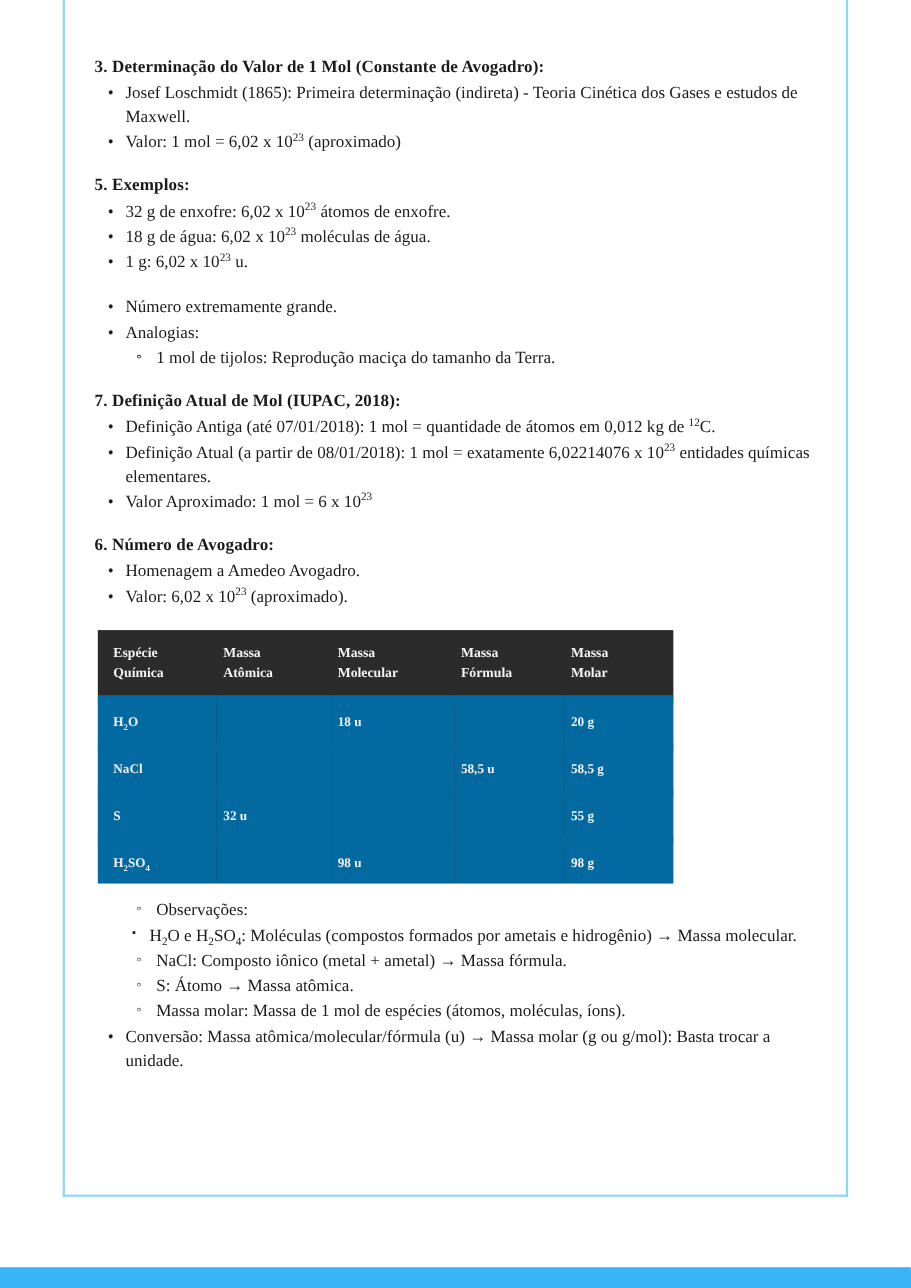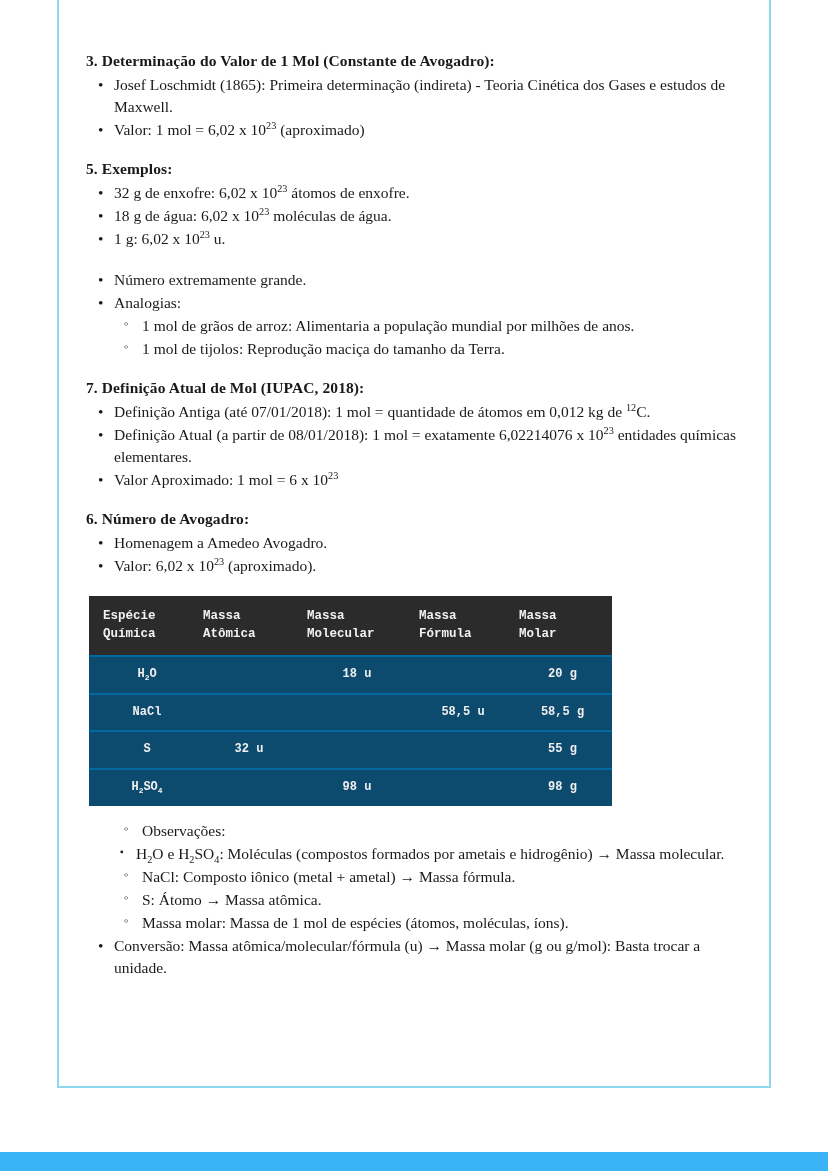--- a/index.html
+++ b/index.html
@@ -116,42 +116,42 @@
 
   
   .table-wrap {
     margin: 12px 0 14px 0;
     padding-left: 3px;
   }
   table.diff-table {
     border-collapse: collapse;
     width: 455px;
     background: #303030;
-    font-family: Liberation Mono, monospace;
+    font-family: Liberation Serif, serif;
     table-layout: fixed;
   }
   table.diff-table th {
     background: #2b2b2b;
     color: #f2f2f2;
     font-size: 12.5px;
     font-weight: bold;
     text-align: left;
     padding: 11px 6px 12px 6px;
     vertical-align: top;
     line-height: 1.45;
     border: none;
   }
   table.diff-table td {
-    background: #0c4a6e;
+    background: #0369a1;
     color: #f0f0f0;
     font-size: 12px;
     font-weight: bold;
-    text-align: center;
+    text-align: left;
     padding: 10px 6px 10px 6px;
-    border-top: 2px solid #0369a1;
+    border-top: 7px solid #0369a1;
     line-height: 1.3;
     height: 10px;
   }
   table.diff-table th:first-child,
   table.diff-table td:first-child { padding-left: 14px; }
 
   .col-a { width: 88px; }
   .col-b { width: 92px; }
   .col-c { width: 100px; }
   .col-d { width: 88px; }
@@ -212,21 +212,20 @@
           <span>Número extremamente grande.</span>
         </li>
         <li>
           <span class="bullet">•</span>
           <span>Analogias:</span>
         </li>
       </ul>
       <ul class="lvl2">
         <li>
           <span class="bullet">◦</span>
-          <span>1 mol de grãos de arroz: Alimentaria a população mundial por milhões de anos.</span>
         </li>
         <li>
           <span class="bullet">◦</span>
           <span>1 mol de tijolos: Reprodução maciça do tamanho da Terra.</span>
         </li>
       </ul>
     </div>
 
     <div class="section">
       <div class="sec-title">7. Definição Atual de Mol (IUPAC, 2018):</div>

